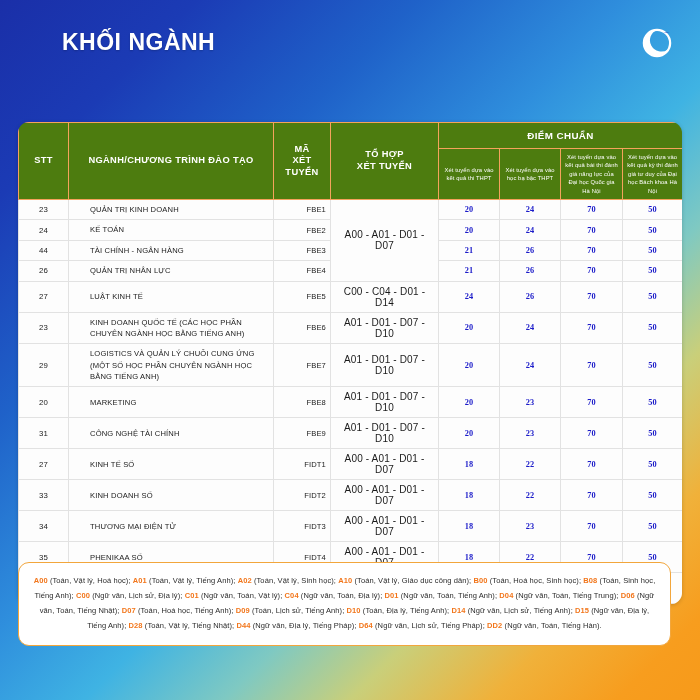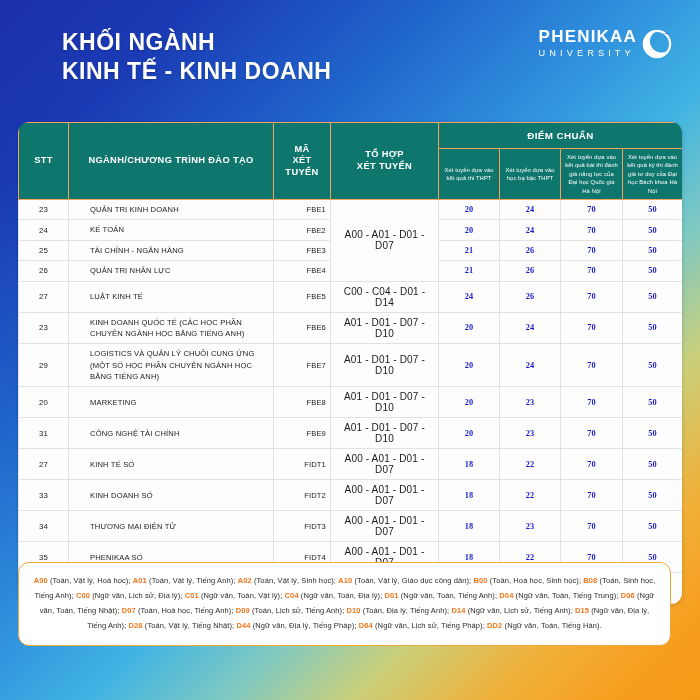--- a/index.html
+++ b/index.html
@@ -63,21 +63,21 @@
     position:absolute;
     left:18px; top:122px;
     width:664px;
     border-radius:11px;
     overflow:hidden;
     box-shadow:0 1px 4px rgba(0,0,0,.18);
   }
   table.grid { width:100%; border-collapse:collapse; table-layout:fixed; }
 
   thead th {
-    background:#0f766e;
+    background:#4d7c0f;
     color:#ffffff;
     font-weight:bold;
     text-align:center;
     vertical-align:middle;
     border:1px solid #f5a35c;
     padding:3px 2px;
   }
   thead .h-main { font-size:9.3px; letter-spacing:.35px; line-height:1.25; }
   thead .h-group { font-size:9.8px; letter-spacing:.4px; }
   thead .h-sub {
@@ -119,27 +119,22 @@
     letter-spacing:.1px;
   }
   #legend .code { color:#f2761b; font-weight:bold; }
 </style>
 </head>
 <body>
 
 <div id="header">
   <div id="title-wrap">
     <div class="title-line" id="title-1">KHỐI NGÀNH</div>
-    <div class="title-line" id="title-2">KINH TẾ - KINH DOANH</div>
   </div>
   <div id="logo">
-    <div id="logo-text">
-      <div id="logo-name">PHENIKAA</div>
-      <div id="logo-sub">UNIVERSITY</div>
-    </div>
     <svg id="logo-mark" viewBox="0 0 40 40">
       <path d="M20 2.5 A17.5 17.5 0 1 0 34.5 28.5 A15 15 0 1 1 20 2.5 Z" fill="#ffffff"></path>
       <circle cx="20" cy="20" r="17.5" fill="none" stroke="#ffffff" stroke-width="3"></circle>
       <path d="M28 6 L37 6 A16 16 0 0 0 28 6 Z" fill="#1a2fa8"></path>
     </svg>
   </div>
 </div>
 
 <div id="table-card">
   <table class="grid">
@@ -188,21 +183,21 @@
         <tr>
           <td class="c-stt">24</td>
           <td class="c-name">KẾ TOÁN</td>
           <td class="c-code">FBE2</td>
           <td class="c-score">20</td>
           <td class="c-score">24</td>
           <td class="c-score">70</td>
           <td class="c-score">50</td>
         </tr>
         <tr>
-          <td class="c-stt">25</td>
+          <td class="c-stt">44</td>
           <td class="c-name">TÀI CHÍNH - NGÂN HÀNG</td>
           <td class="c-code">FBE3</td>
           <td class="c-score">21</td>
           <td class="c-score">26</td>
           <td class="c-score">70</td>
           <td class="c-score">50</td>
         </tr>
         <tr>
           <td class="c-stt">26</td>
           <td class="c-name">QUẢN TRỊ NHÂN LỰC</td>

